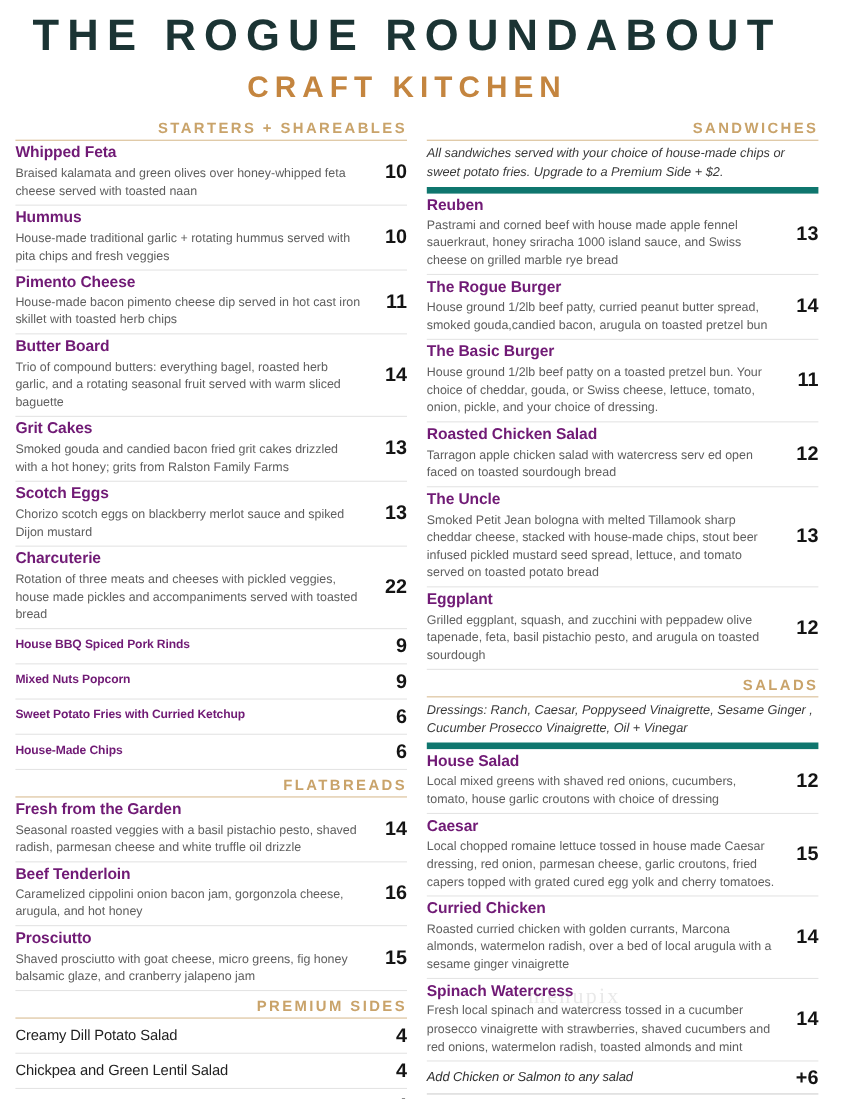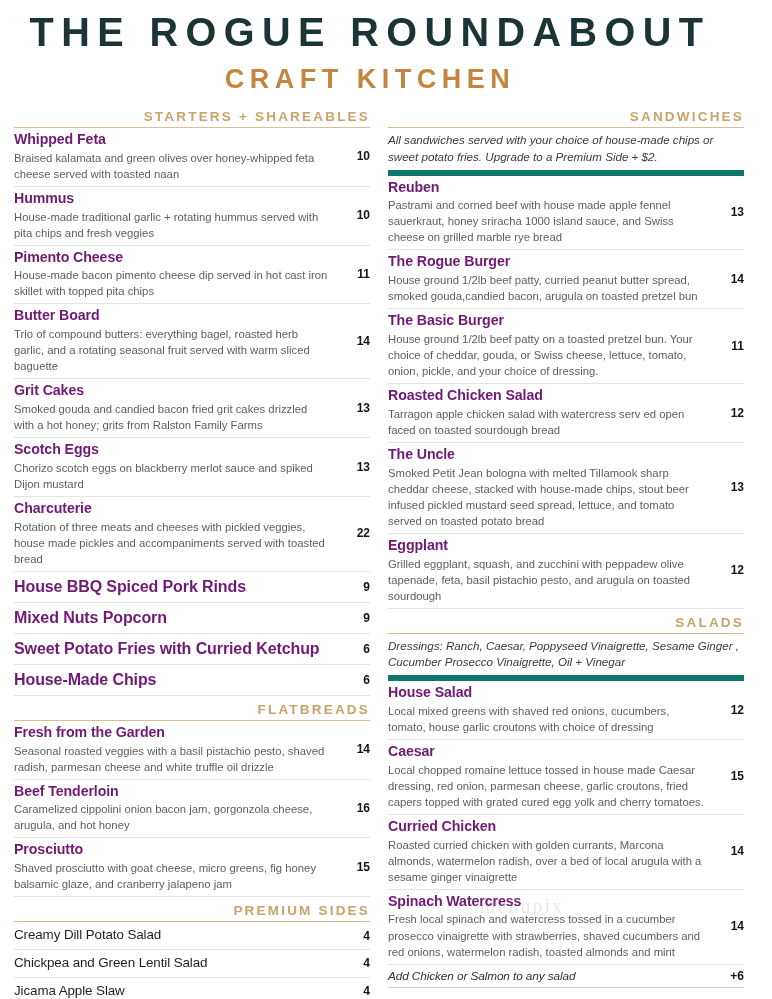--- a/index.html
+++ b/index.html
@@ -85,27 +85,27 @@
   .item-desc{
     font-size:11.3px;
     color:#5e5e5e;
     line-height:1.42;
     margin-top:1px;
   }
   .item-price{
     flex:0 0 34px;
     text-align:right;
     font-weight:bold;
-    font-size:12px;
+    font-size:18px;
     color:#141414;
     align-self:center;
   }
   
   .item.compact{padding:5px 0 5px 0;align-items:center;}
-  .item.compact .item-name{font-size:16px;}
+  .item.compact .item-name{font-size:11px;}
   .item.simple .item-name{font-weight:normal;font-size:13.4px;color:#1f1f1f;}
 
   .item.addon{padding:4px 0 4px 0;align-items:center;border-bottom:1px solid #cfcfcf;}
   .item.addon .item-name{font-weight:normal;font-style:italic;font-size:11.8px;color:#303030;}
 
   .watermark{
     position:absolute;
     left:480px;top:895px;
     font-size:20px;
     letter-spacing:2px;
@@ -137,21 +137,21 @@
         <div class="item">
           <div class="item-text">
             <div class="item-name">Hummus</div>
             <div class="item-desc">House-made traditional garlic  +  rotating hummus served with pita chips and fresh veggies</div>
           </div>
           <div class="item-price">10</div>
         </div>
         <div class="item">
           <div class="item-text">
             <div class="item-name">Pimento Cheese</div>
-            <div class="item-desc">House-made bacon pimento cheese dip served in hot cast iron skillet with topped pita chips</div>
+            <div class="item-desc">House-made bacon pimento cheese dip served in hot cast iron skillet with toasted herb chips</div>
           </div>
           <div class="item-price">11</div>
         </div>
         <div class="item">
           <div class="item-text">
             <div class="item-name">Butter Board</div>
             <div class="item-desc">Trio of compound butters: everything bagel, roasted herb garlic, and a rotating seasonal fruit served with warm sliced baguette</div>
           </div>
           <div class="item-price">14</div>
         </div>

